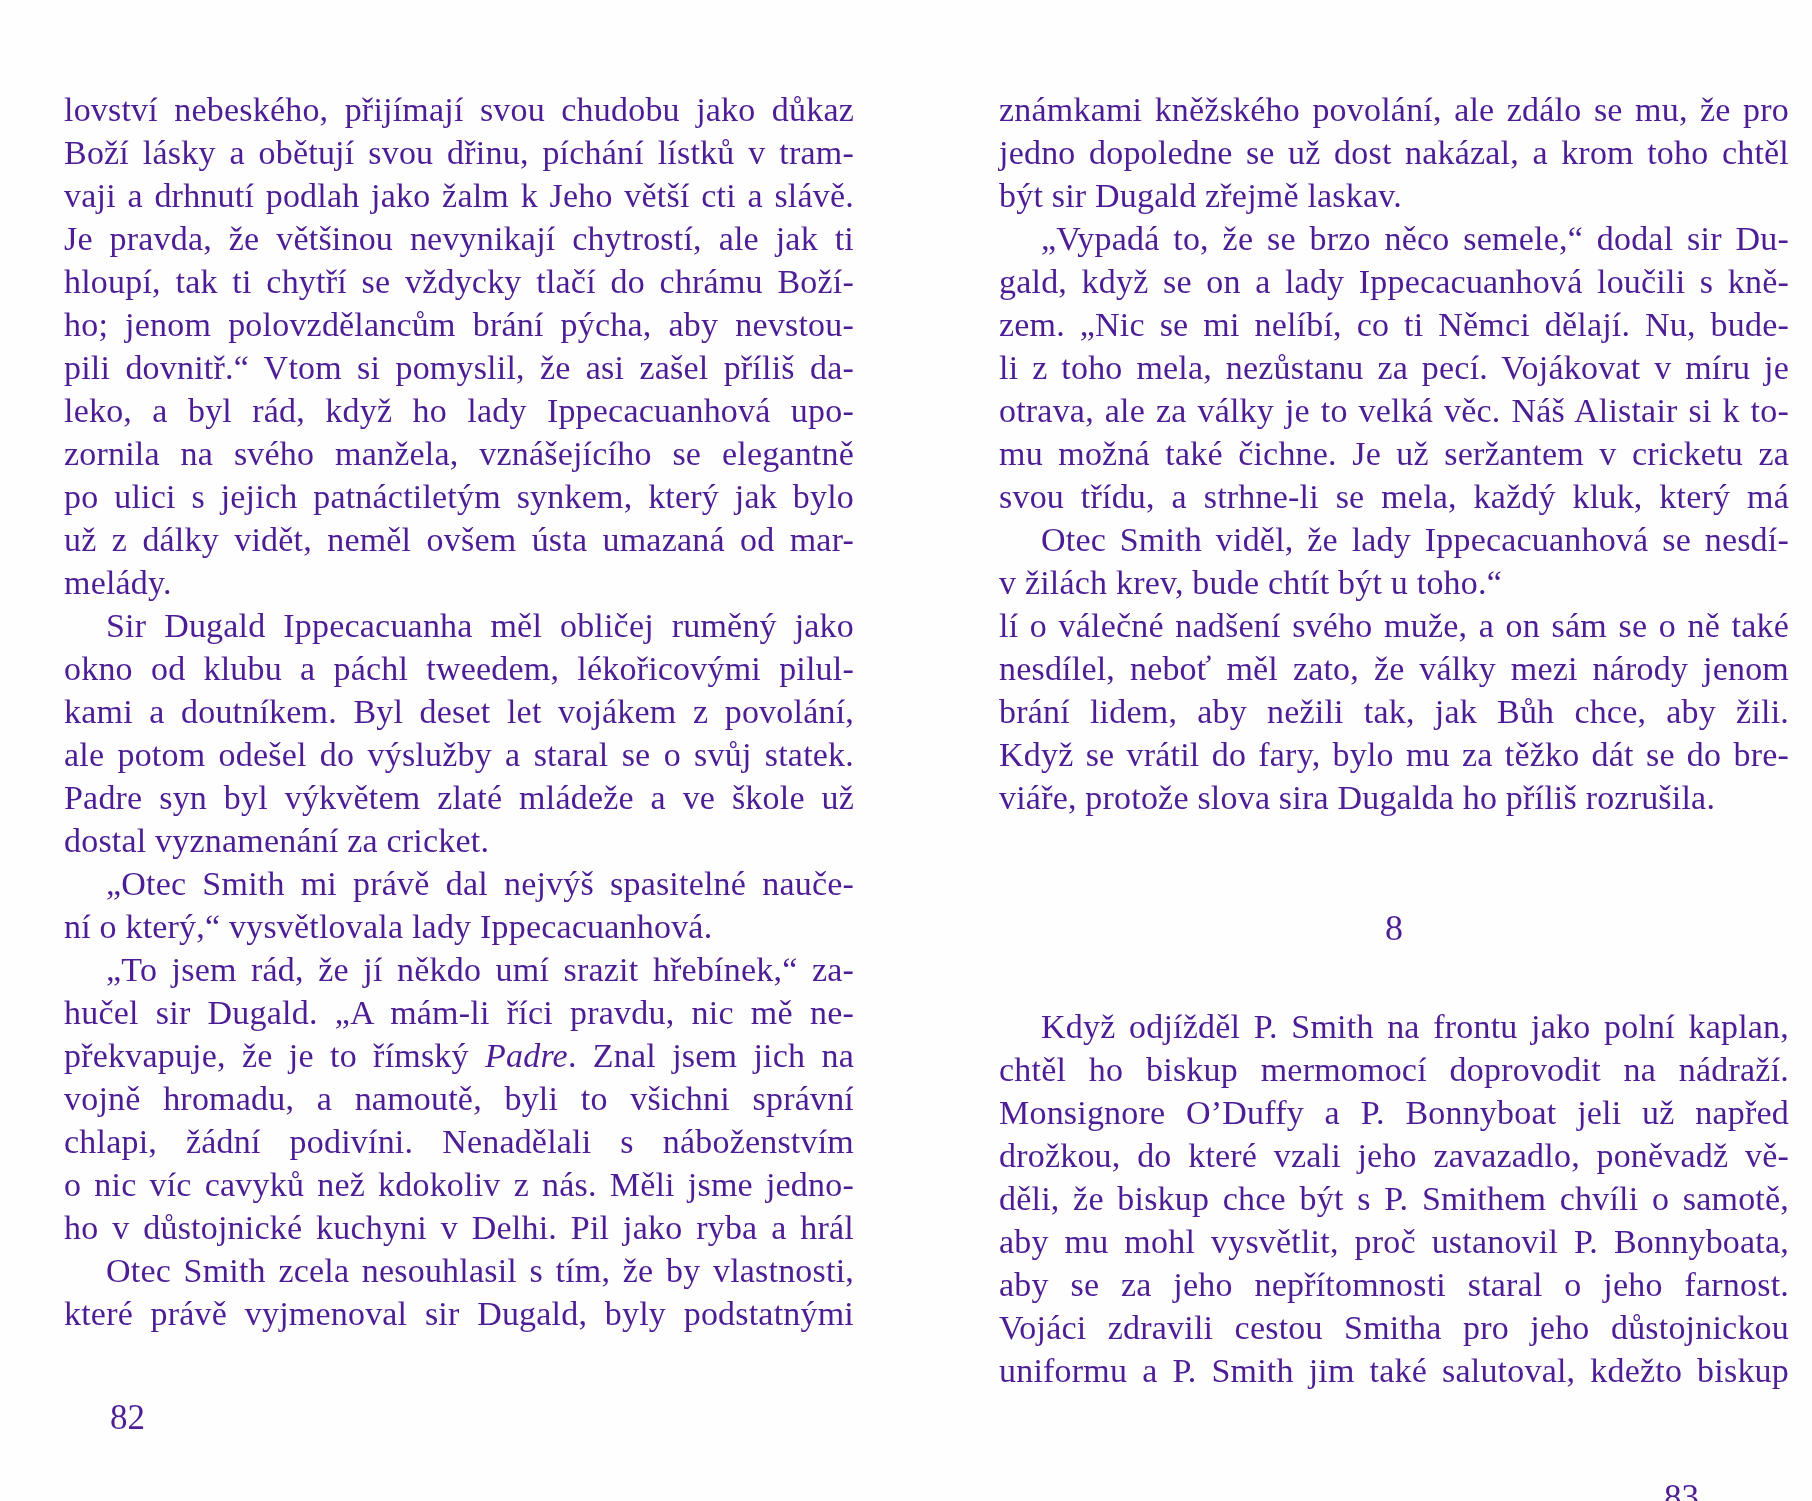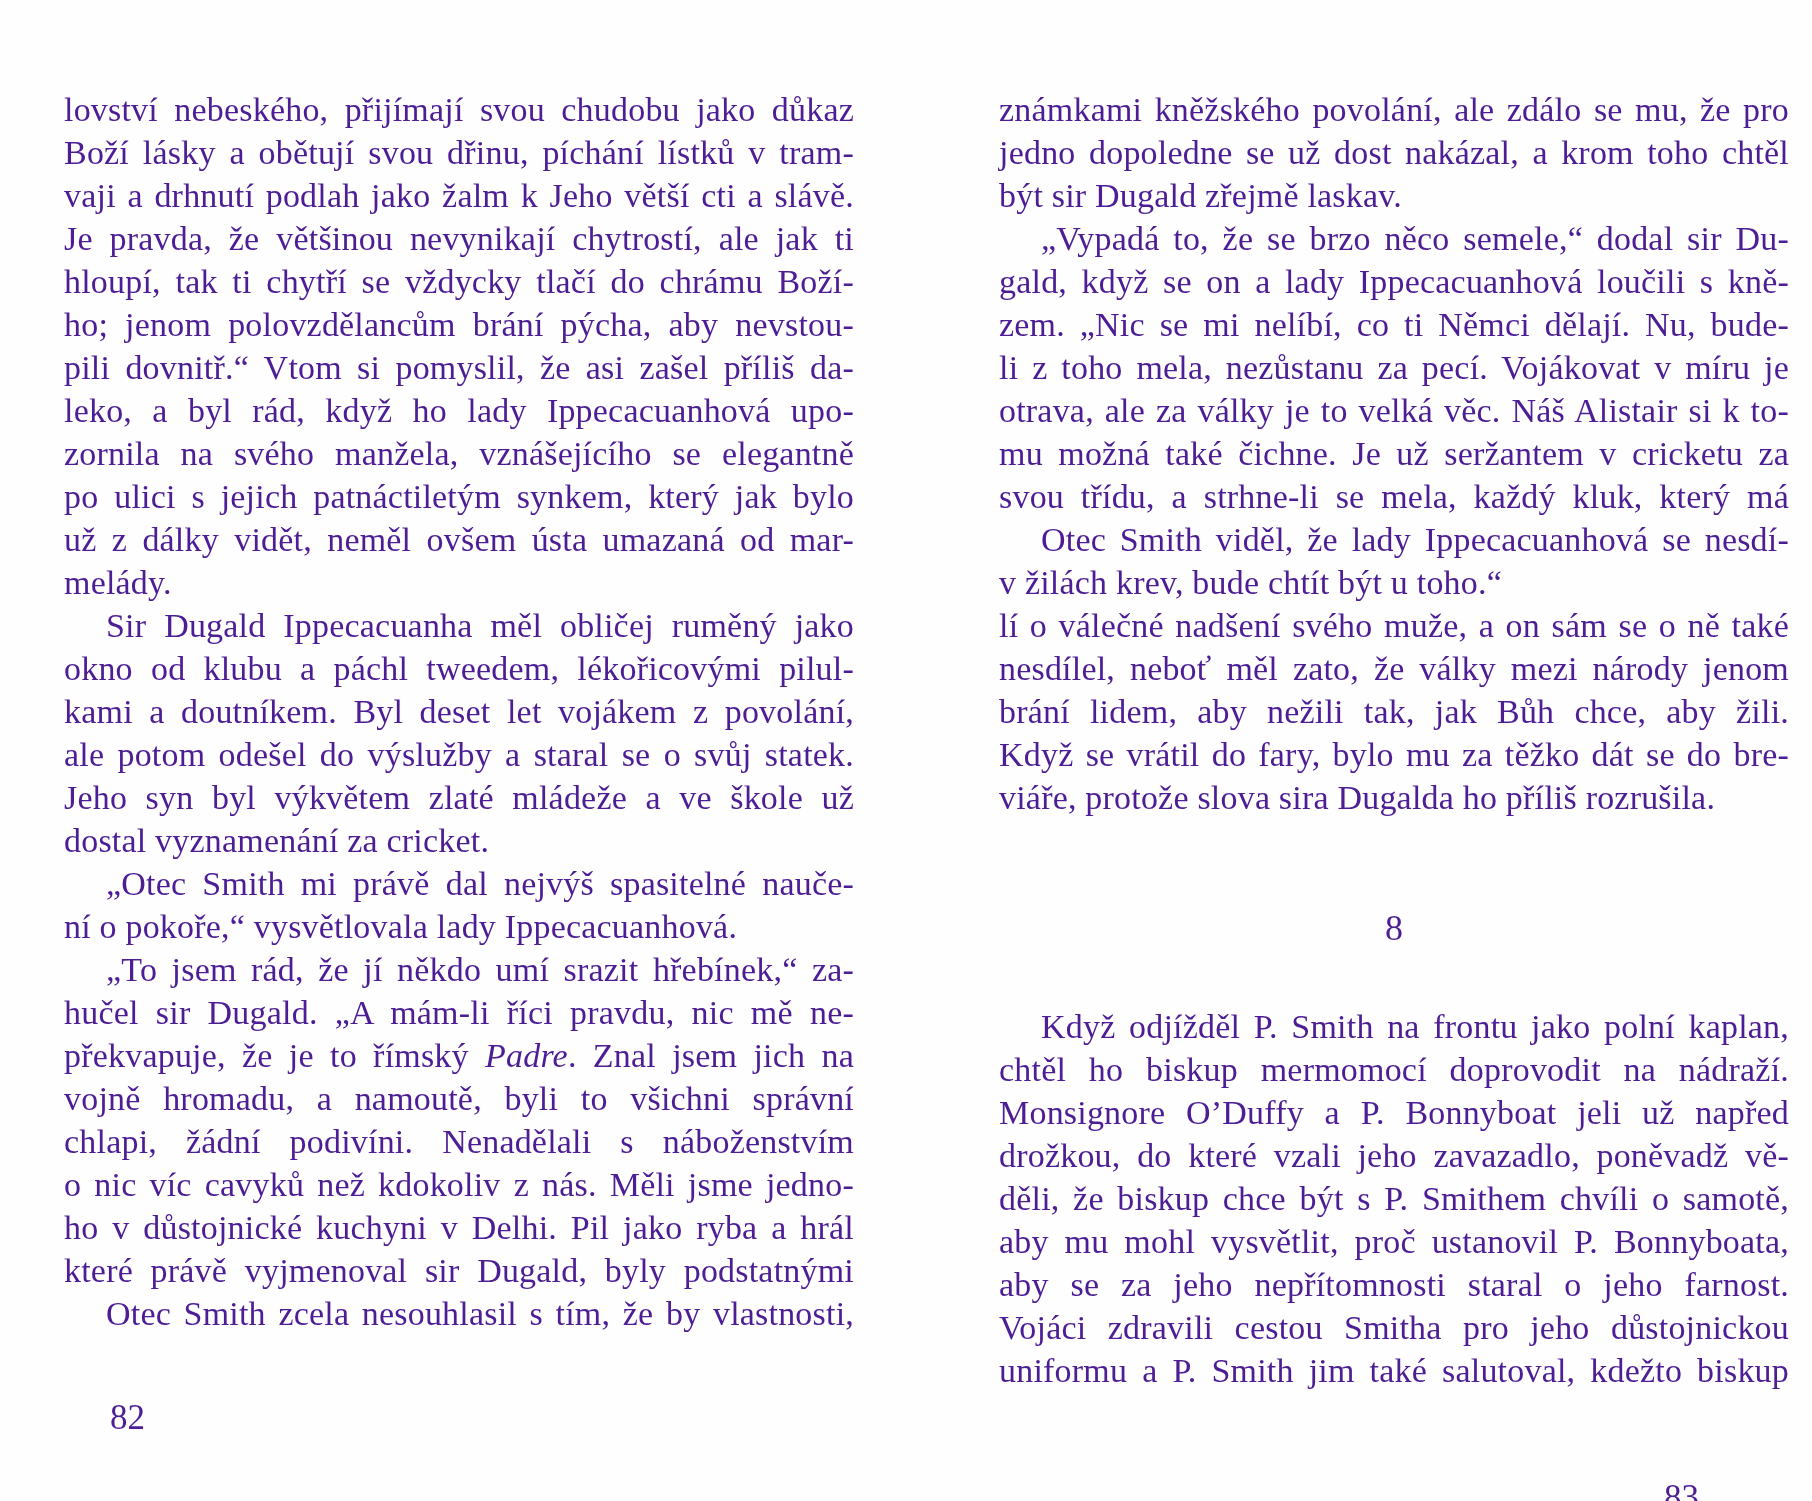--- a/index.html
+++ b/index.html
@@ -71,33 +71,33 @@
       <div class="line">pili dovnitř.“ Vtom si pomyslil, že asi zašel příliš da-</div>
       <div class="line">leko, a byl rád, když ho lady Ippecacuanhová upo-</div>
       <div class="line">zornila na svého manžela, vznášejícího se elegantně</div>
       <div class="line">po ulici s jejich patnáctiletým synkem, který jak bylo</div>
       <div class="line">už z dálky vidět, neměl ovšem ústa umazaná od mar-</div>
       <div class="line para-end">melády.</div>
       <div class="line indent">Sir Dugald Ippecacuanha měl obličej ruměný jako</div>
       <div class="line">okno od klubu a páchl tweedem, lékořicovými pilul-</div>
       <div class="line">kami a doutníkem. Byl deset let vojákem z povolání,</div>
       <div class="line">ale potom odešel do výslužby a staral se o svůj statek.</div>
-      <div class="line">Jeho syn byl výkvětem zlaté mládeže a ve škole už</div>
+      <div class="line">Padre syn byl výkvětem zlaté mládeže a ve škole už</div>
       <div class="line para-end">dostal vyznamenání za cricket.</div>
       <div class="line indent">„Otec Smith mi právě dal nejvýš spasitelné nauče-</div>
-      <div class="line para-end">ní o pokoře,“ vysvětlovala lady Ippecacuanhová.</div>
+      <div class="line para-end">ní o který,“ vysvětlovala lady Ippecacuanhová.</div>
       <div class="line indent">„To jsem rád, že jí někdo umí srazit hřebínek,“ za-</div>
       <div class="line">hučel sir Dugald. „A mám-li říci pravdu, nic mě ne-</div>
       <div class="line">překvapuje, že je to římský <i>Padre</i>. Znal jsem jich na</div>
       <div class="line">vojně hromadu, a namoutě, byli to všichni správní</div>
       <div class="line">chlapi, žádní podivíni. Nenadělali s náboženstvím</div>
       <div class="line">o nic víc cavyků než kdokoliv z nás. Měli jsme jedno-</div>
       <div class="line">ho v důstojnické kuchyni v Delhi. Pil jako ryba a hrál</div>
+      <div class="line indent">Otec Smith zcela nesouhlasil s tím, že by vlastnosti,</div>
       <div class="line">které právě vyjmenoval sir Dugald, byly podstatnými</div>
-      <div class="line indent">Otec Smith zcela nesouhlasil s tím, že by vlastnosti,</div>
     </div>
   <div class="page-text right">
       <div class="line">známkami kněžského povolání, ale zdálo se mu, že pro</div>
       <div class="line">jedno dopoledne se už dost nakázal, a krom toho chtěl</div>
       <div class="line para-end">být sir Dugald zřejmě laskav.</div>
       <div class="line indent">„Vypadá to, že se brzo něco semele,“ dodal sir Du-</div>
       <div class="line">gald, když se on a lady Ippecacuanhová loučili s kně-</div>
       <div class="line">zem. „Nic se mi nelíbí, co ti Němci dělají. Nu, bude-</div>
       <div class="line">li z toho mela, nezůstanu za pecí. Vojákovat v míru je</div>
       <div class="line">otrava, ale za války je to velká věc. Náš Alistair si k to-</div>

